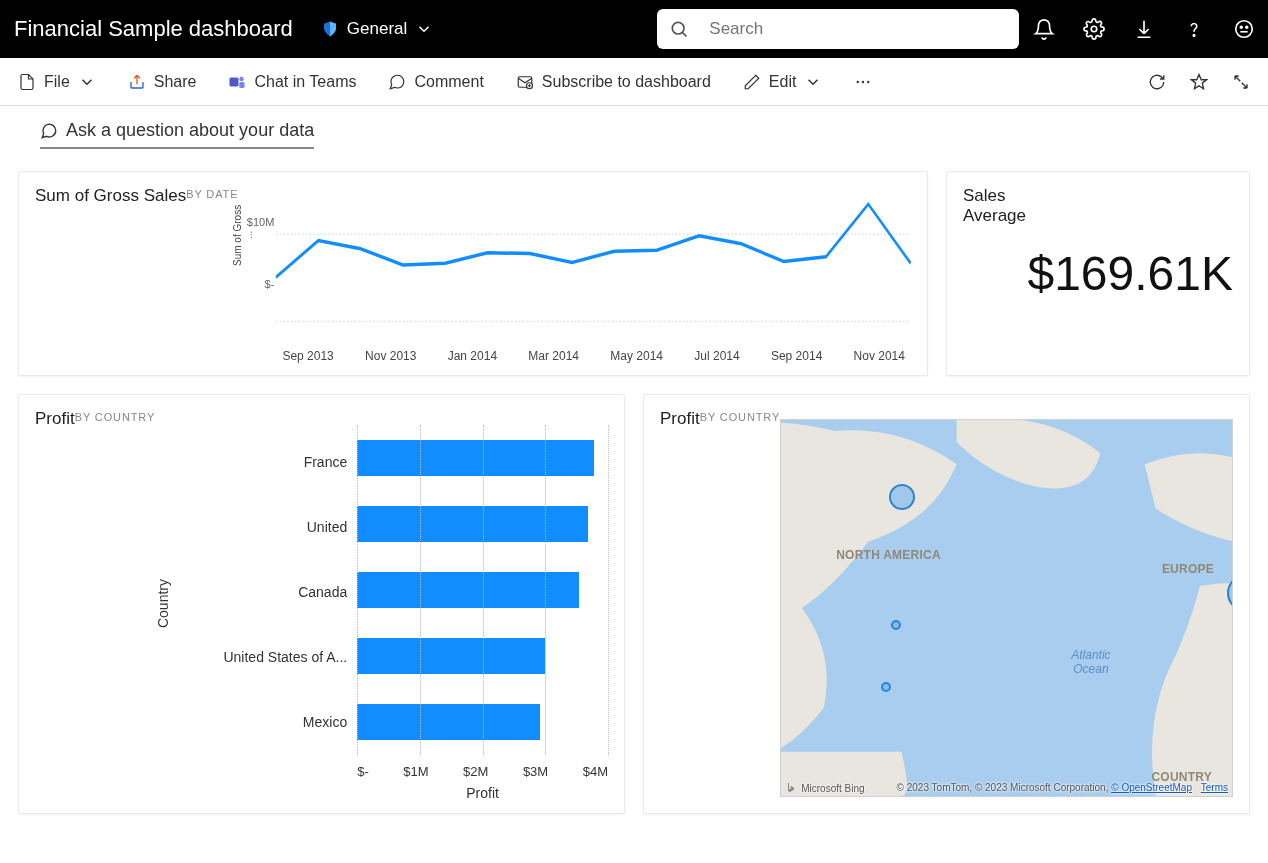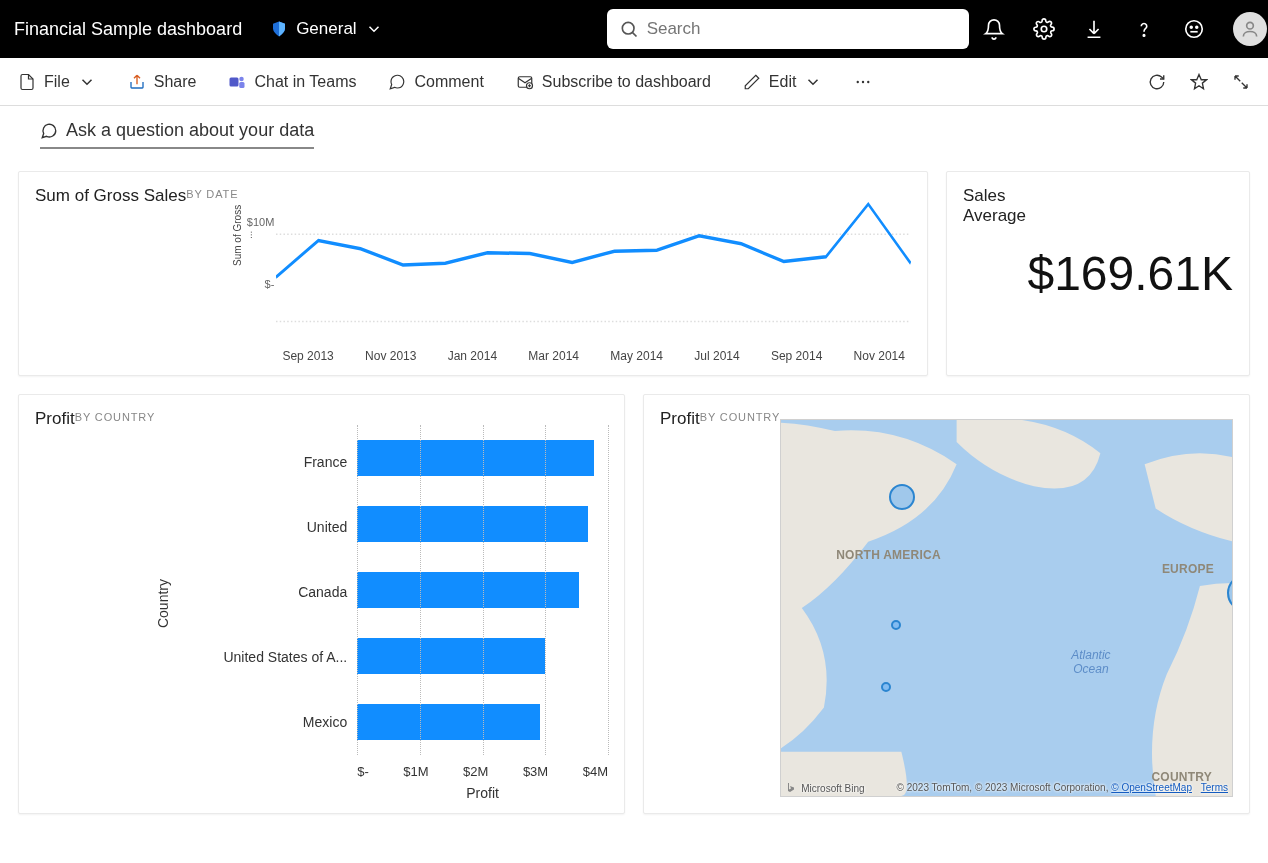--- a/index.html
+++ b/index.html
@@ -3,28 +3,28 @@
 <meta charset="utf-8">
 <style>
 * { margin: 0; padding: 0; box-sizing: border-box; font-family: "Segoe UI", -apple-system, sans-serif; }
 body { width: 1268px; height: 863px; background: #fff; }
 
 
 .header {
   background: #000; height: 58px; display: flex; align-items: center;
   padding: 0 14px; color: #fff; gap: 14px;
 }
-.title { font-size: 18px; font-weight: 400; white-space: nowrap; }
+.title { font-size: 22px; font-weight: 400; white-space: nowrap; }
 .divider { width: 1px; height: 26px; background: #555; }
 .sensitivity { display: flex; align-items: flex-end; gap: 8px; font-size: 17px; cursor: pointer; }
 .sensitivity svg { width: 18px; height: 20px; }
 .search-box {
   flex: 0 0 362px; margin-left: 210px; height: 40px;
   background: #fff; border-radius: 6px; display: flex; align-items: center;
-  padding: 0 12px; gap: 8px;
+  padding: 0 12px; gap: 20px;
 }
 .search-box input {
   border: none; outline: none; font-size: 17px; flex: 1; color: #555;
 }
 .search-box svg { color: #555; }
 .header-right { margin-left: auto; display: flex; align-items: center; gap: 28px; }
 .header-icon { color: #fff; cursor: pointer; width: 22px; height: 22px; display: flex; align-items: center; justify-content: center; }
 .avatar {
   width: 34px; height: 34px; border-radius: 50%; background: #e0e0e0;
   display: flex; align-items: center; justify-content: center; color: #666;

